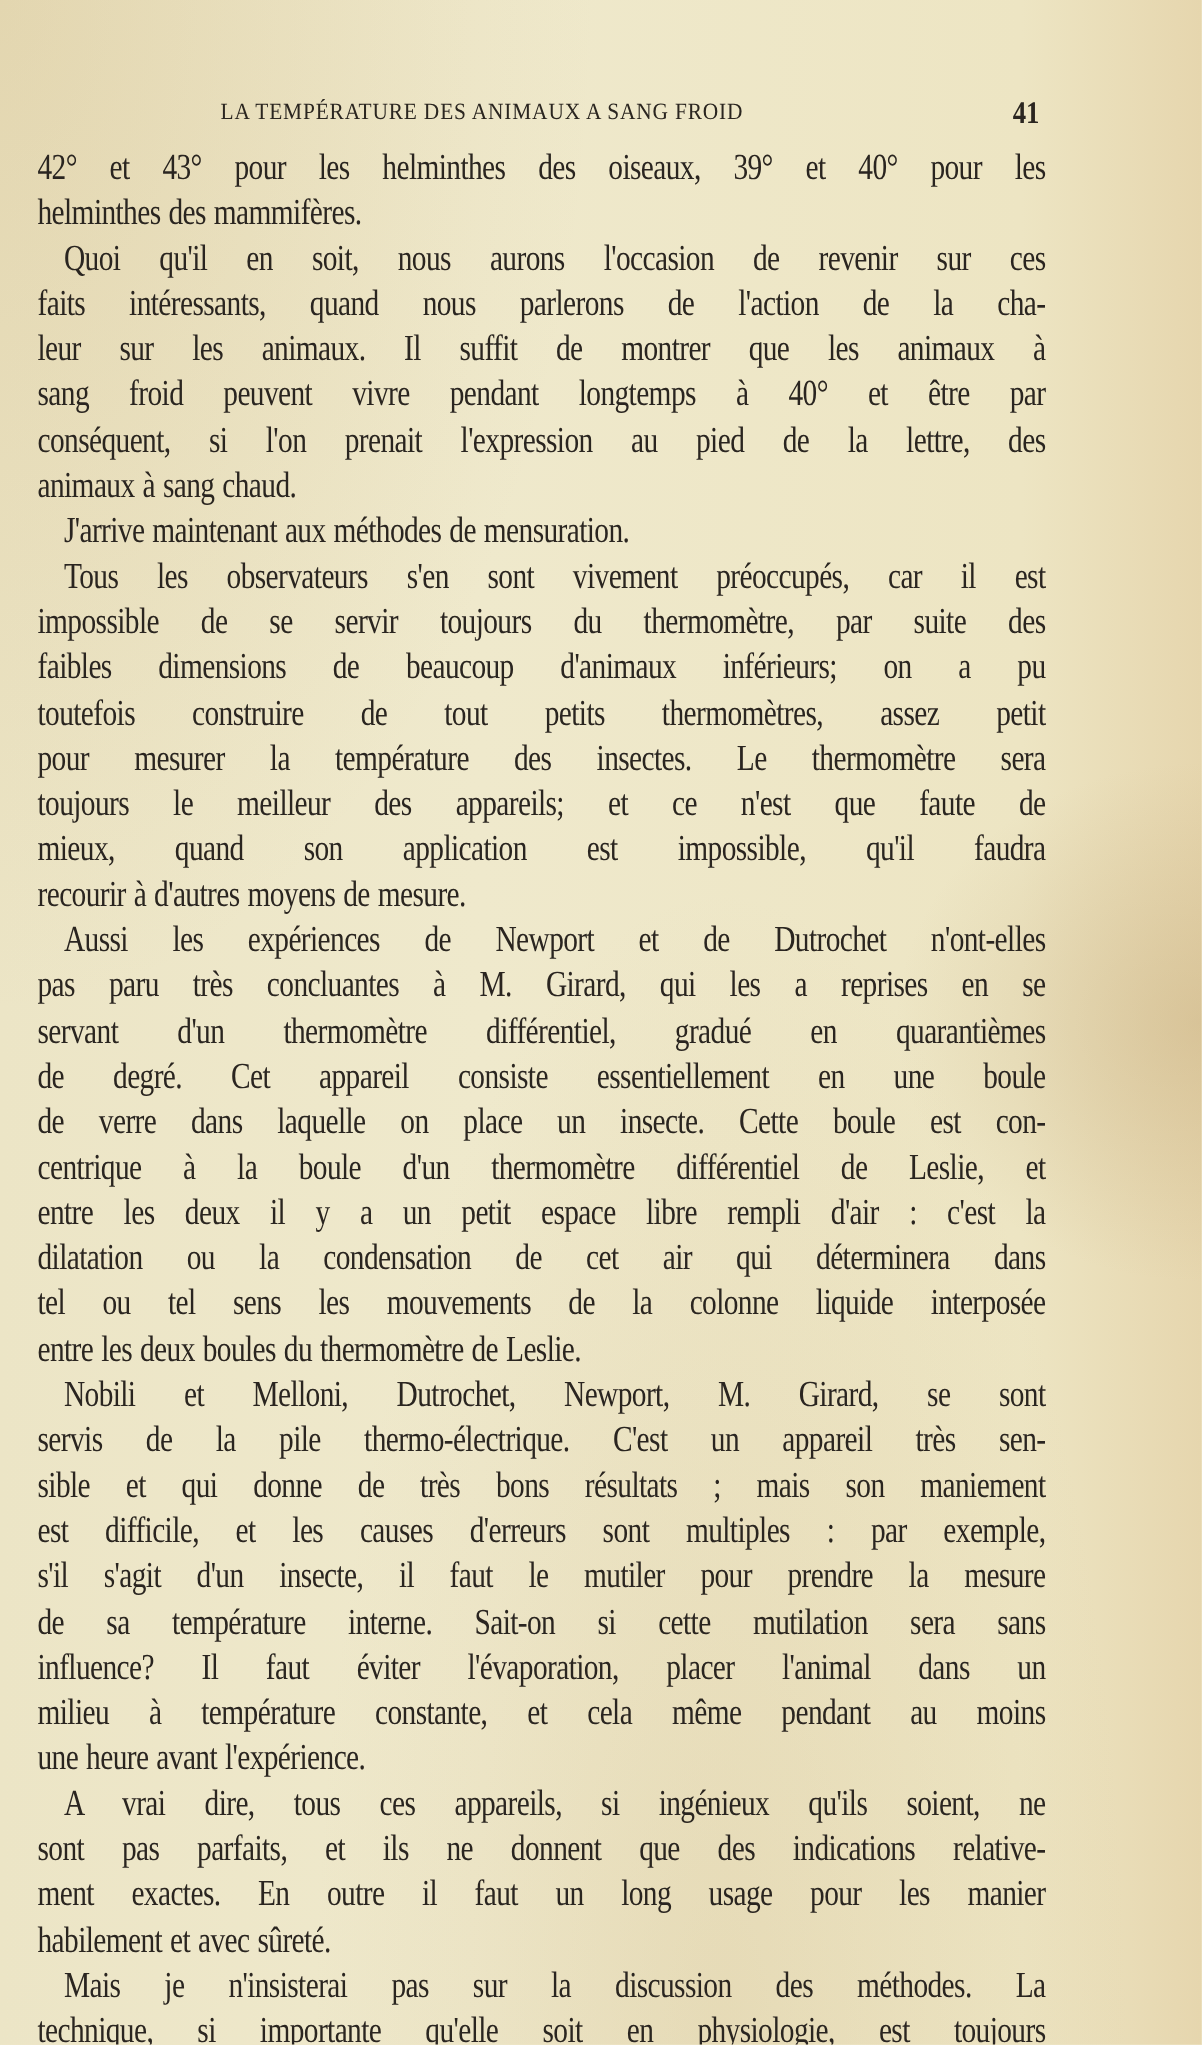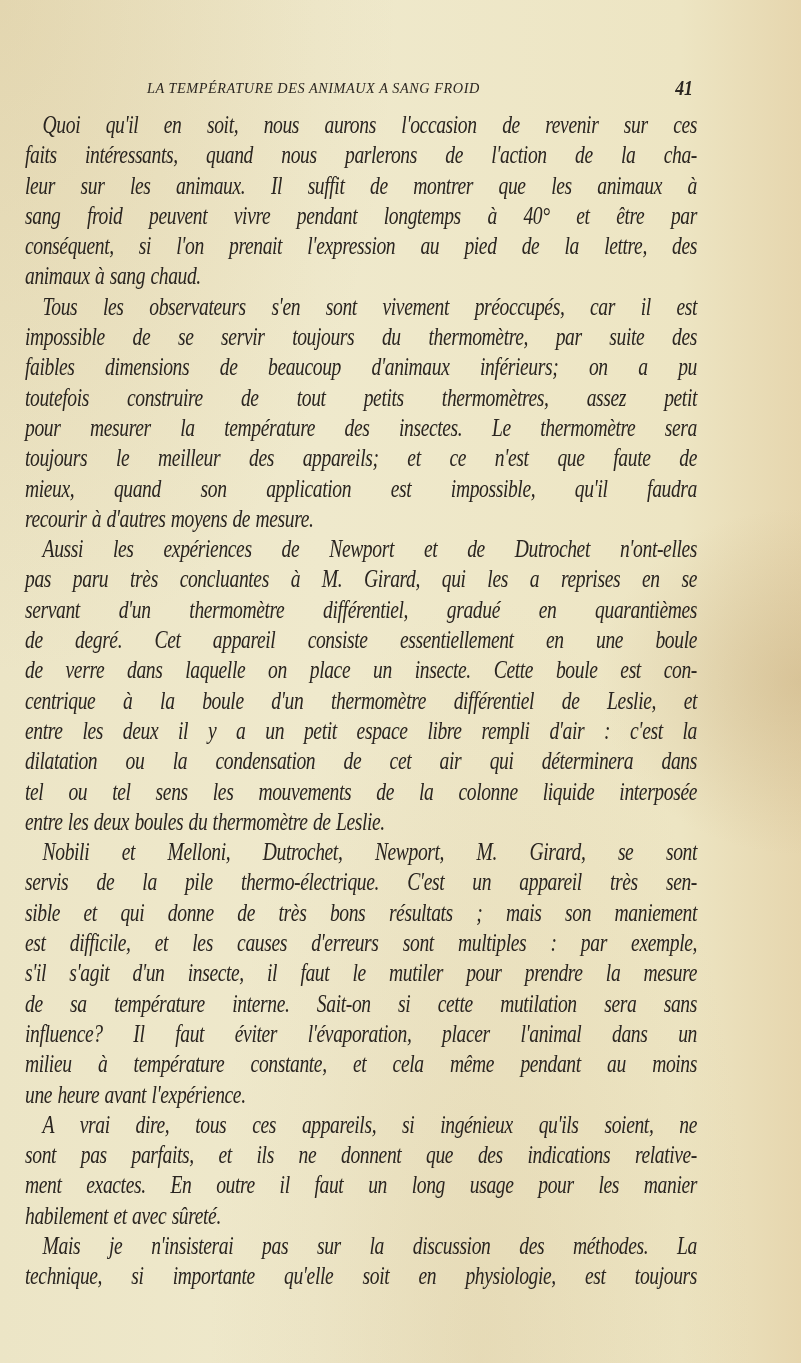--- a/index.html
+++ b/index.html
@@ -16,24 +16,23 @@
         radial-gradient(ellipse at 0% 0%, rgba(200,170,110,0.25) 0%, rgba(200,170,110,0) 35%),
         radial-gradient(ellipse at 60% 100%, rgba(205,180,130,0.25) 0%, rgba(205,180,130,0) 40%),
         linear-gradient(90deg, #ece5c6 0%, #efe9cc 40%, #ede5c3 85%, #e6d6ae 100%);
       position: relative;
       font-family: "Liberation Serif", "DejaVu Serif", serif;
       color: #2a2520;
     }
     .page {
       position: absolute;
       left: 0;
-      top: 13px;
+      top: 0;
       width: 801px;
       height: 1135px;
-      font-style: italic;
     }
     .running-head {
       position: absolute;
       top: 66px;
       left: 147px;
       width: 546px;
       height: 24px;
     }
     .running-title {
       position: absolute;
@@ -85,26 +84,33 @@
 <body>
 
 <div class="page">
   <div class="running-head">
     <span class="running-title">LA TEMPÉRATURE DES ANIMAUX A SANG FROID</span>
     <span class="folio">41</span>
   </div>
 
   <div class="text-block" id="text-block">
       <div>
+        <div class="line" style="transform: scaleX(0.8); width: 840px;">42° et 43° pour les helminthes des oiseaux, 39° et 40° pour les</div>
+        <div class="line last" style="transform: scaleX(0.8); width: 274px; text-align-last: left;">helminthes des mammifères.</div>
+      </div>
+      <div>
         <div class="line indent" style="transform: scaleX(0.8); width: 840px;">Quoi qu'il en soit, nous aurons l'occasion de revenir sur ces</div>
         <div class="line" style="transform: scaleX(0.8); width: 840px;">faits intéressants, quand nous parlerons de l'action de la cha-</div>
         <div class="line" style="transform: scaleX(0.8); width: 840px;">leur sur les animaux. Il suffit de montrer que les animaux à</div>
         <div class="line" style="transform: scaleX(0.8); width: 840px;">sang froid peuvent vivre pendant longtemps à 40° et être par</div>
         <div class="line" style="transform: scaleX(0.8); width: 840px;">conséquent, si l'on prenait l'expression au pied de la lettre, des</div>
         <div class="line last" style="transform: scaleX(0.8); width: 219.656px; text-align-last: left;">animaux à sang chaud.</div>
+      </div>
+      <div>
+        <div class="line indent last" style="transform: scaleX(0.8); width: 497.188px; text-align-last: left;">J'arrive maintenant aux méthodes de mensuration.</div>
       </div>
       <div>
         <div class="line indent" style="transform: scaleX(0.8); width: 840px;">Tous les observateurs s'en sont vivement préoccupés, car il est</div>
         <div class="line" style="transform: scaleX(0.8); width: 840px;">impossible de se servir toujours du thermomètre, par suite des</div>
         <div class="line" style="transform: scaleX(0.8); width: 840px;">faibles dimensions de beaucoup d'animaux inférieurs; on a pu</div>
         <div class="line" style="transform: scaleX(0.8); width: 840px;">toutefois construire de tout petits thermomètres, assez petit</div>
         <div class="line" style="transform: scaleX(0.8); width: 840px;">pour mesurer la température des insectes. Le thermomètre sera</div>
         <div class="line" style="transform: scaleX(0.8); width: 840px;">toujours le meilleur des appareils; et ce n'est que faute de</div>
         <div class="line" style="transform: scaleX(0.8); width: 840px;">mieux, quand son application est impossible, qu'il faudra</div>
         <div class="line last" style="transform: scaleX(0.8); width: 360.922px; text-align-last: left;">recourir à d'autres moyens de mesure.</div>

